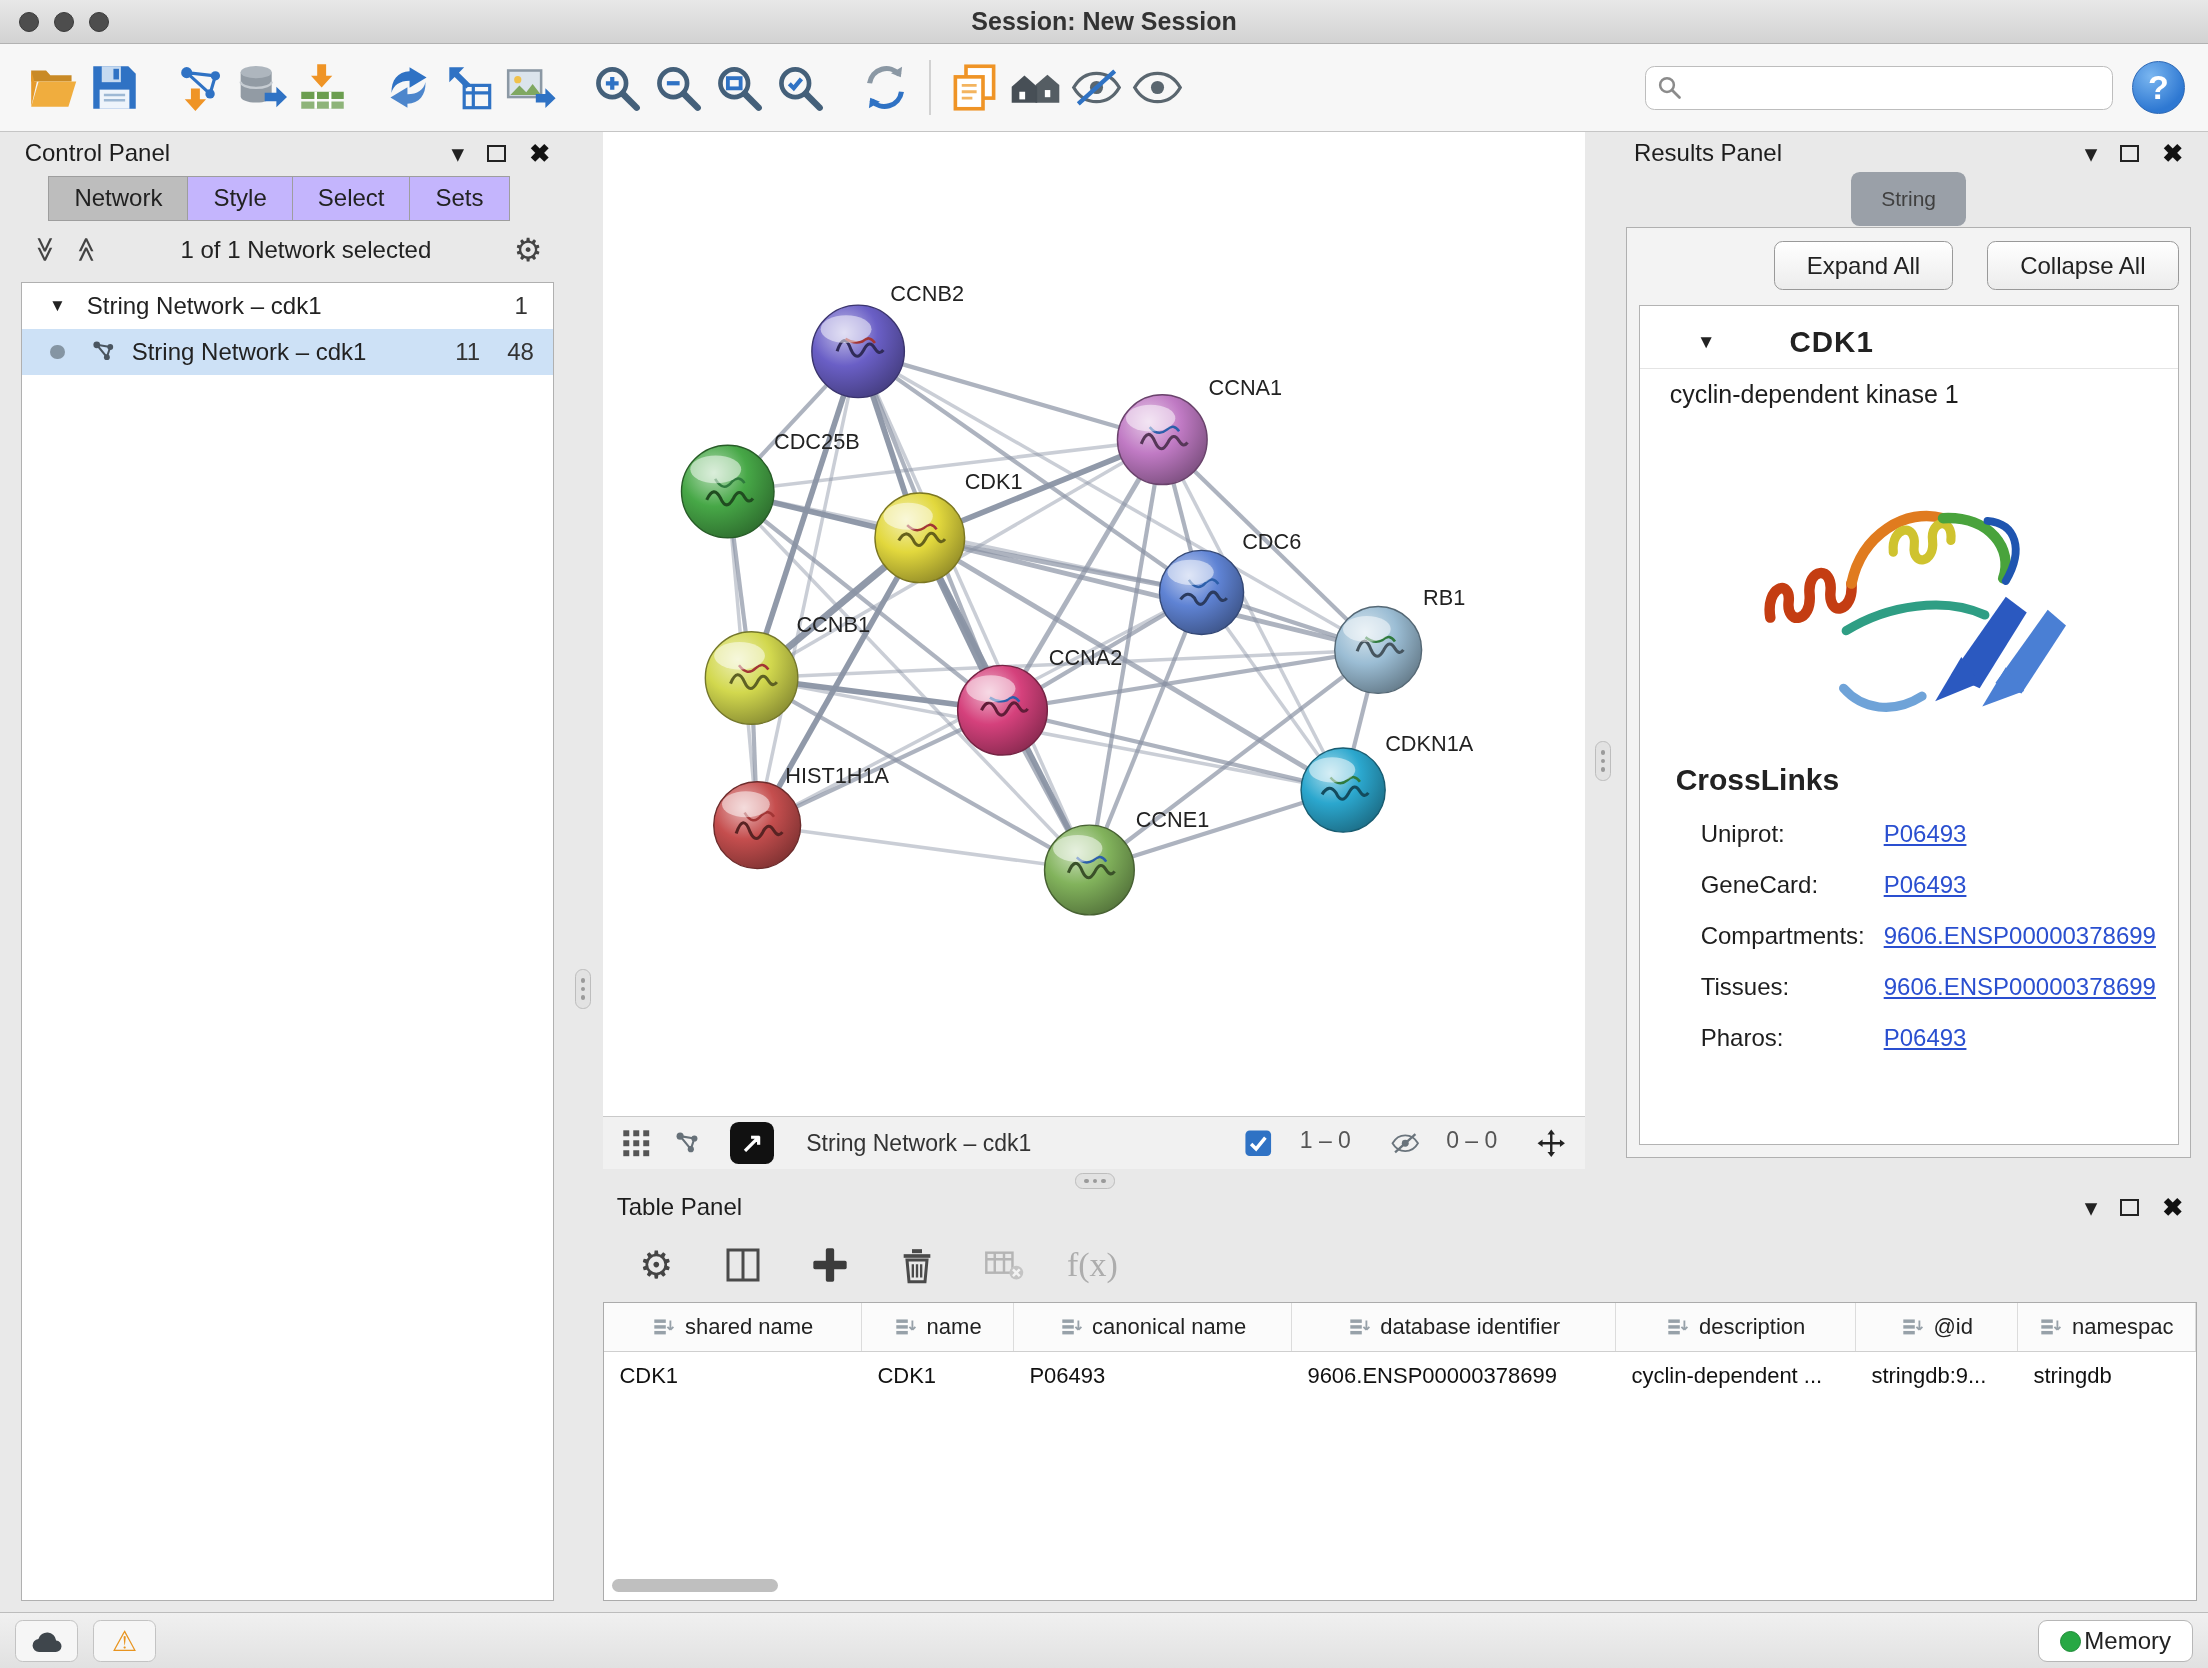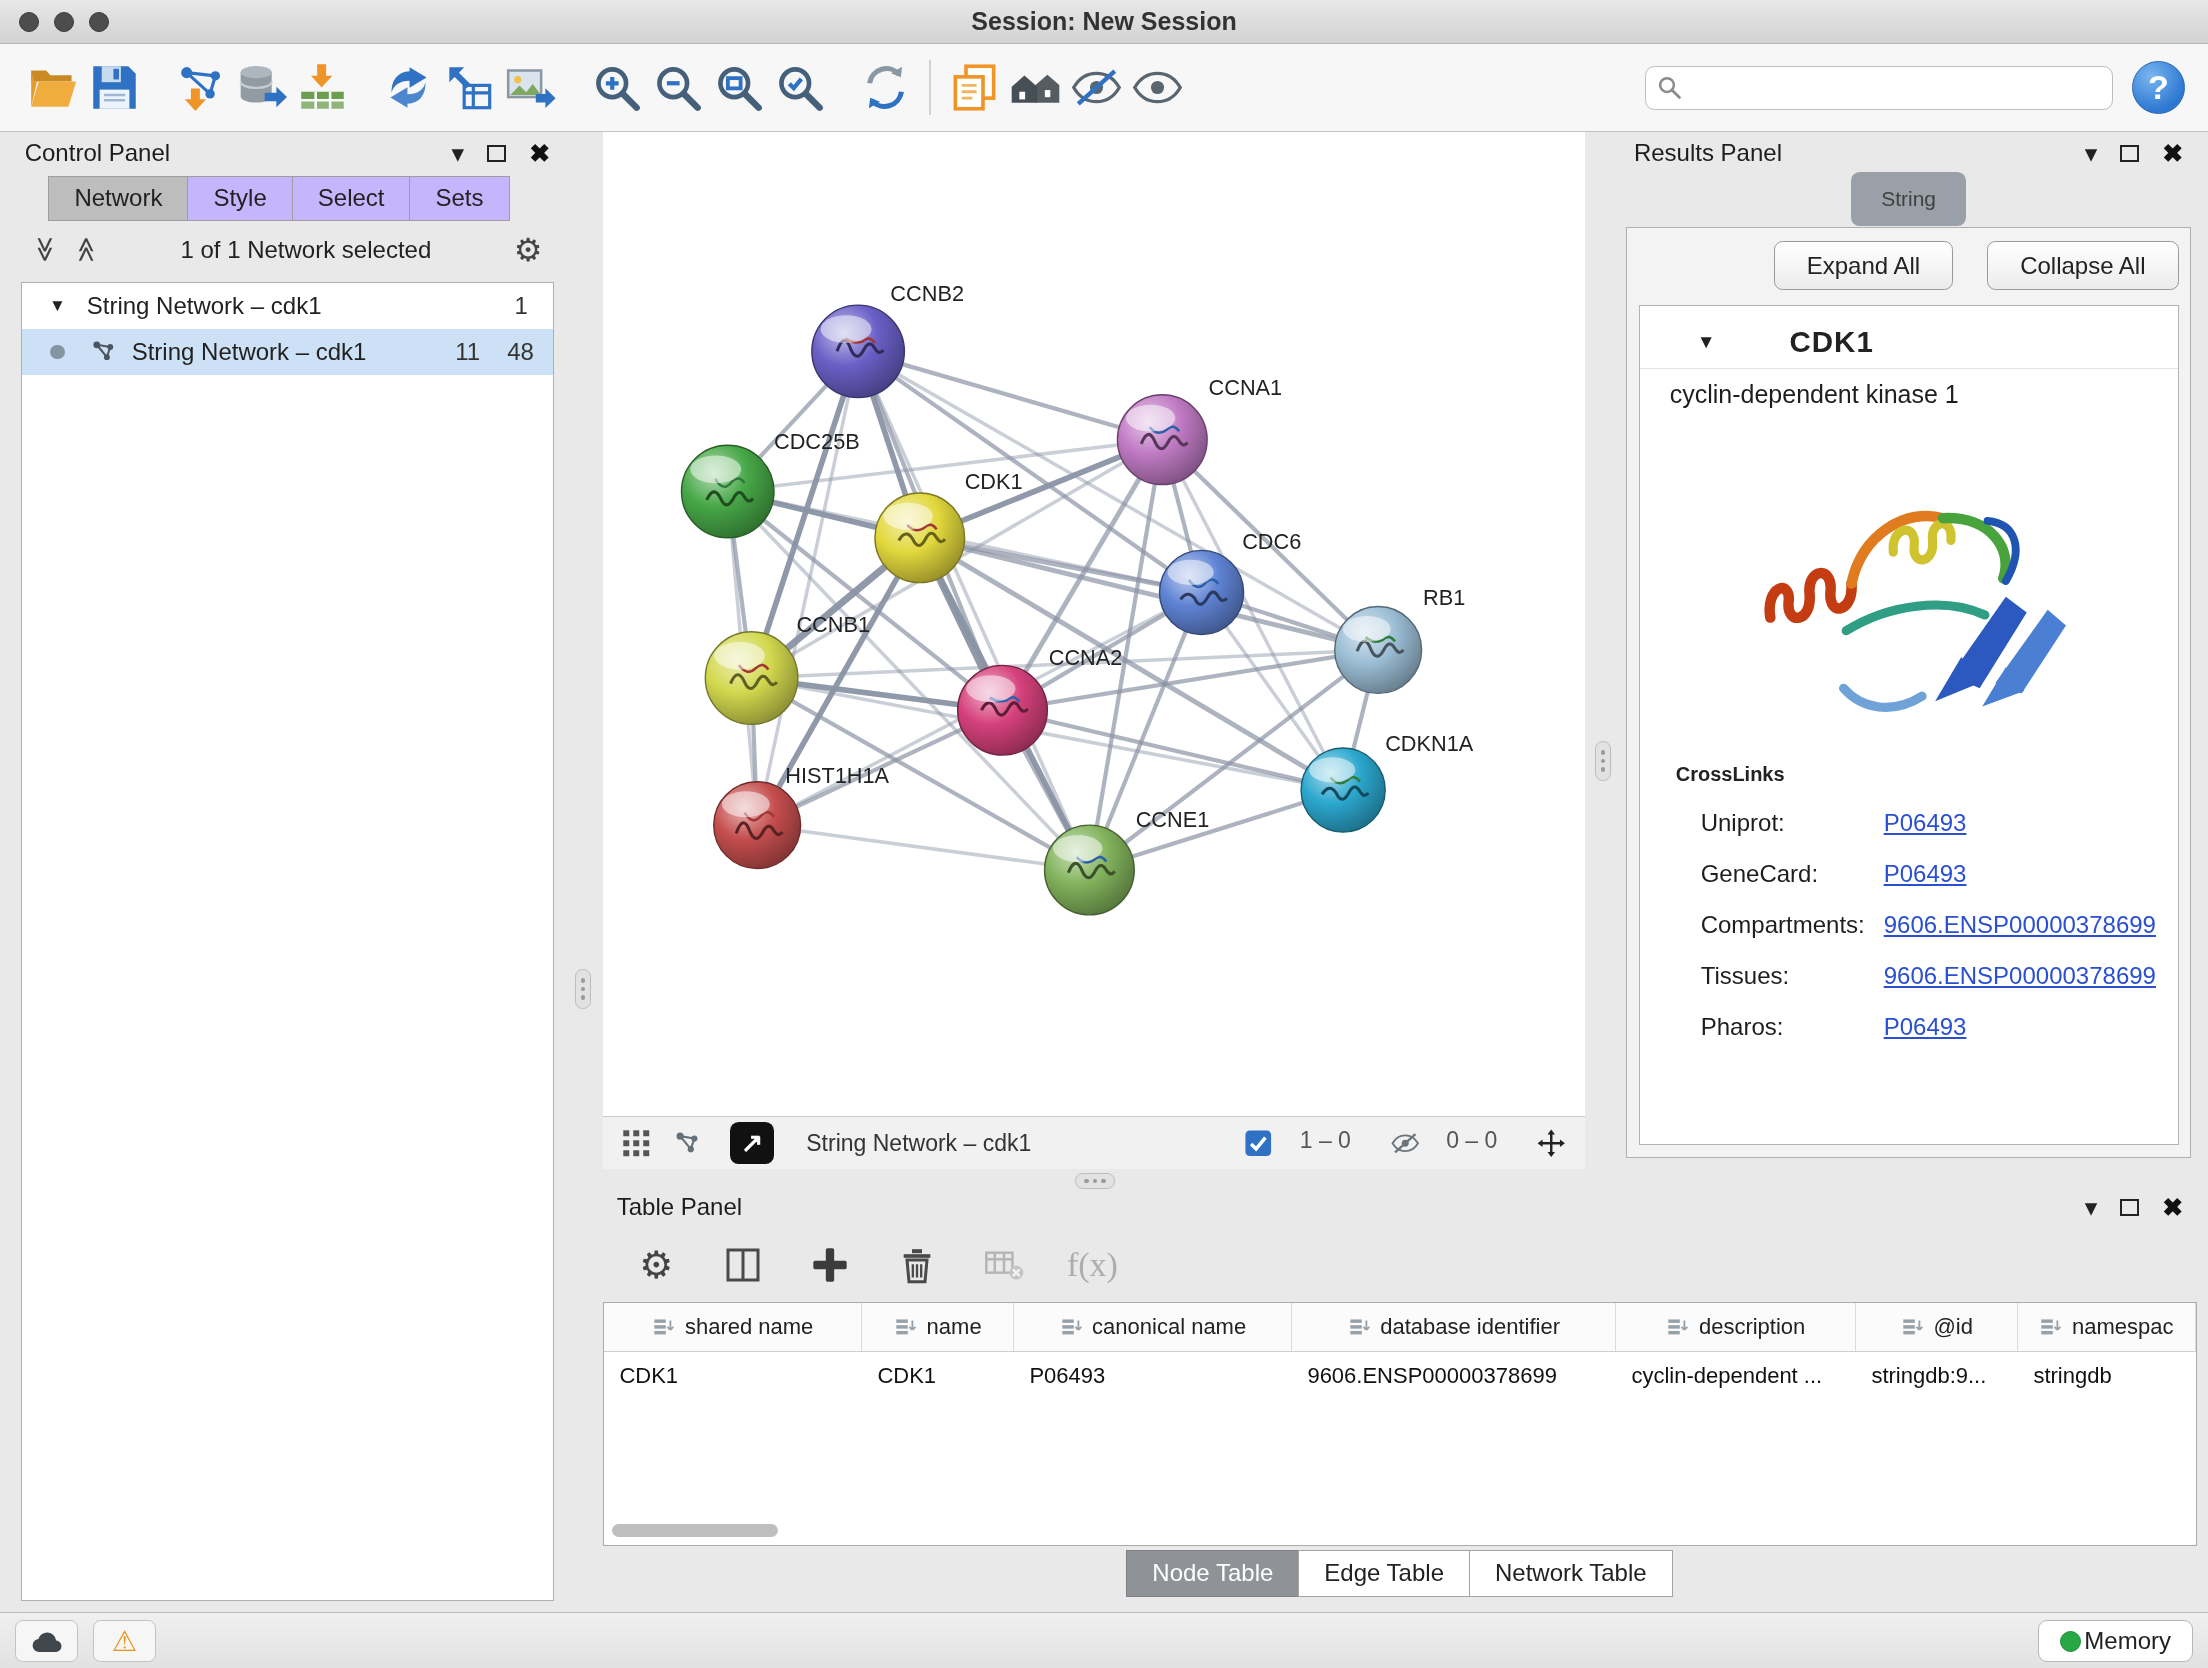--- a/index.html
+++ b/index.html
@@ -114,21 +114,21 @@
     border:1px solid #999; border-radius:8.6px;
     background:linear-gradient(#fff,#ececec);
     font-size:24px; padding:9.5px 32px; color:#222;
   }
   .results-inner { flex:1; background:#fff; border:1px solid #b3b3b3; padding-top:9.5px; overflow:hidden; }
   .gene-header { height:53px; display:flex; align-items:center; border-bottom:1px solid #e4e4e4; }
   .gene-caret { font-size:19px; margin-left:57px; color:#222; }
   .gene-title { font-size:29.5px; font-weight:bold; margin-left:74px; letter-spacing:1px; }
   .gene-desc { font-size:25px; padding-left:30px; margin-top:11.4px; color:#1e1e1e; }
   .protein-img { width:380px; height:314px; display:block; margin:15px auto 0 auto; }
-  .crosslinks-heading { font-size:20px; font-weight:bold; padding-left:36px; margin-top:25px; }
+  .crosslinks-heading { font-size:30px; font-weight:bold; padding-left:36px; margin-top:25px; }
   .cl-row { display:flex; font-size:24px; padding-left:61px; margin-top:23px; align-items:baseline; }
   .cl-label { width:183px; color:#1e1e1e; }
   .cl-link { color:#2a4fd0; text-decoration:underline; }
   
   .table-panel { flex:1; display:flex; flex-direction:column; margin-top:17px; margin-bottom:11.4px; }
   .table-toolbar { height:74px; display:flex; align-items:center; gap:38px; padding-left:28.5px; }
   .tt-ic { width:49px; height:49px; display:flex; align-items:center; justify-content:center; }
   .tt-ic svg { width:40px; height:40px; }
   .tt-gear { font-size:38px; color:#444; line-height:1; }
   .fx { font-family:"Liberation Serif", serif; font-size:34px; color:#adadad; }
@@ -808,25 +808,20 @@
           <div class="td" style="width:278px">P06493</div>
           <div class="td" style="width:324px">9606.ENSP00000378699</div>
           <div class="td" style="width:240px">cyclin-dependent ...</div>
           <div class="td" style="width:162px">stringdb:9...</div>
           <div class="td" style="flex:1">stringdb</div>
         </div>
         <div class="hscroll">
           <div class="hthumb"></div>
         </div>
       </div>
-      <div class="table-tabs">
-        <div class="ttab active">Node Table</div>
-        <div class="ttab">Edge Table</div>
-        <div class="ttab">Network Table</div>
-      </div>
     </div>
   </div>
 
   <div class="v-handle" style="left:575px; top:837px;">
     <span class="dotx"></span>
       <span class="dotx"></span>
       <span class="dotx"></span>
   </div>
   <div class="v-handle" style="left:1595px; top:609px;">
     <span class="dotx"></span>

